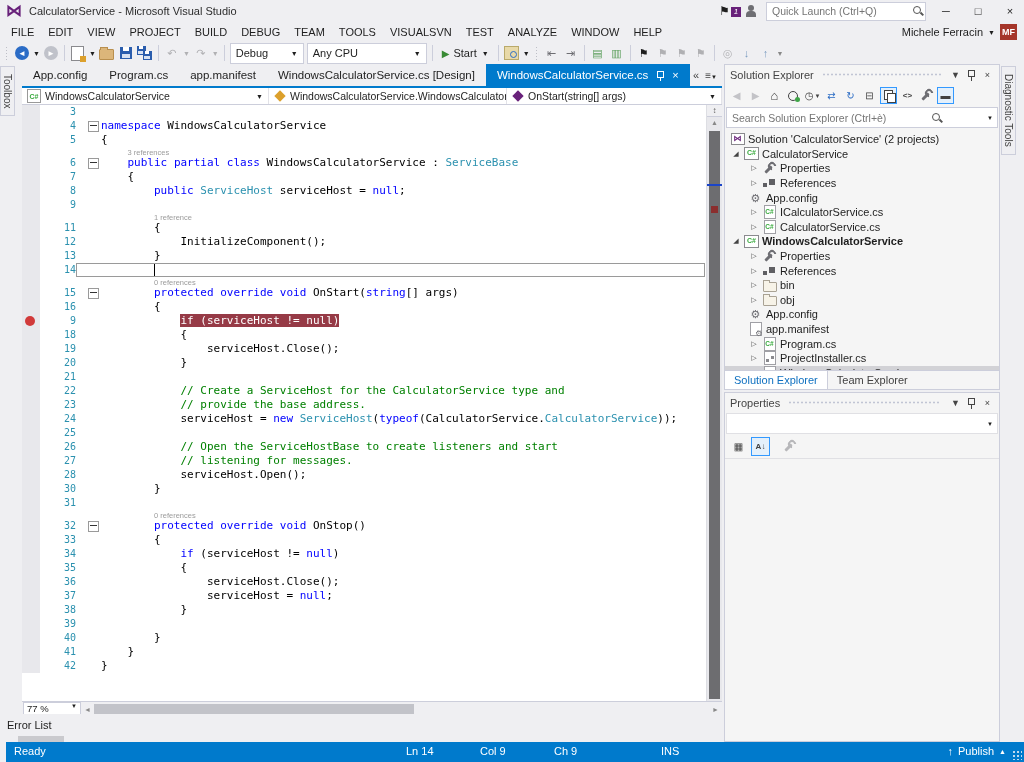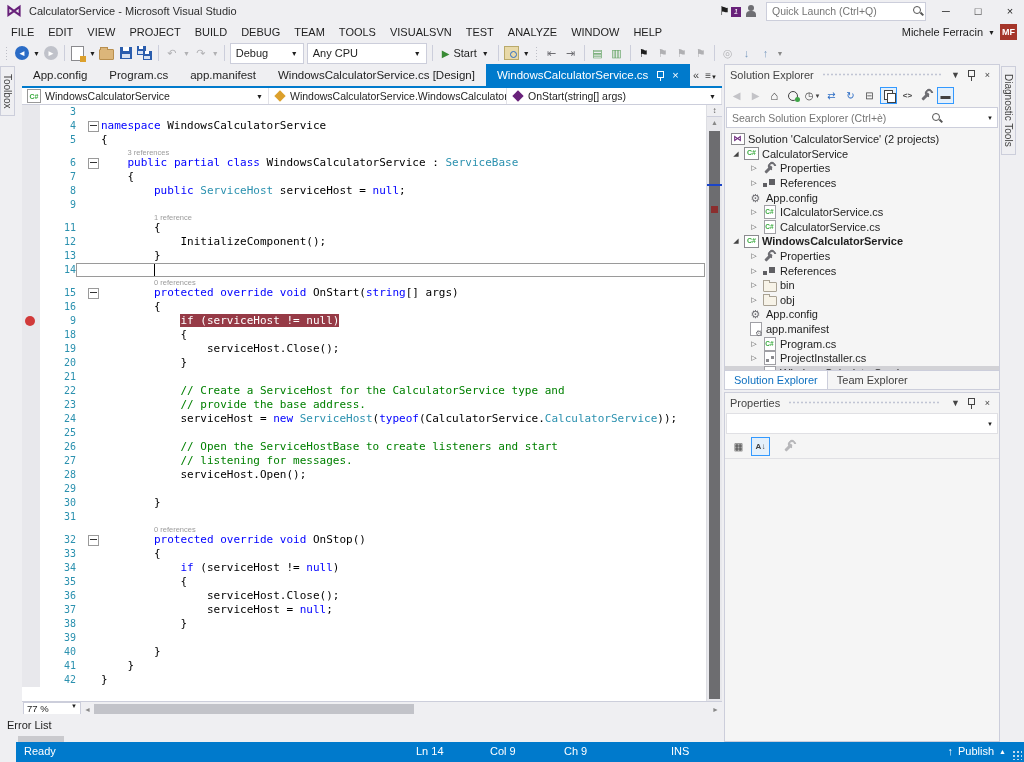--- a/index.html
+++ b/index.html
@@ -161,21 +161,21 @@
   .se-tab{padding:0 9px;display:flex;align-items:center;color:#424242;}
   .se-tab.active{background:#fff;color:#0E70C0;border-right:1px solid #CCCEDB;}
   
   .props-combo{height:19px;margin:1px 1px 0 1px;background:#fff;border:1px solid #E0E0E4;display:flex;align-items:center;justify-content:flex-end;padding-right:4px;}
   .props-toolbar{height:24px;display:flex;align-items:center;gap:3px;padding:0 4px;border-bottom:1px solid #E0E0E4;}
   .pbtn{width:19px;height:19px;display:flex;align-items:center;justify-content:center;font-size:10px;color:#424242;box-sizing:border-box;}
   .pbtn.on{border:1px solid #3399FF;background:#E4F0FB;}
   .az{font-size:8px;font-weight:bold;color:#424242;}
   .props-body{position:absolute;top:68px;left:1px;right:1px;bottom:1px;background:#F5F5F5;}
   
-  .statusbar{position:absolute;left:16px;right:0;bottom:0;height:20px;background:#007ACC;color:#fff;font-size:11px;}
+  .statusbar{position:absolute;left:6px;right:0;bottom:0;height:20px;background:#007ACC;color:#fff;font-size:11px;}
   .sb-item{position:absolute;top:3px;}
   .sb-pub{position:absolute;right:18px;top:3px;display:flex;gap:5px;align-items:center;}
   .sb-grip{position:absolute;right:2px;bottom:2px;width:10px;height:10px;background-image:radial-gradient(#BFD9EF 1px,transparent 1.2px);background-size:4px 4px;}
 </style>
 </head>
 <body>
 
 <div id="window">
 
   <div class="titlebar">
@@ -499,26 +499,20 @@
               <span class="cc"><span class="p">            </span><span class="c">// listening for messages.</span></span>
             </div>
             <div class="cl">
               <span class="g"></span>
               <span class="n">28</span>
               <span class="o"></span>
               <span class="cc"><span class="p">            serviceHost.Open();</span></span>
             </div>
             <div class="cl">
               <span class="g"></span>
-              <span class="n">29</span>
-              <span class="o"></span>
-              <span class="cc"></span>
-            </div>
-            <div class="cl">
-              <span class="g"></span>
               <span class="n">30</span>
               <span class="o"></span>
               <span class="cc"><span class="p">        }</span></span>
             </div>
             <div class="cl">
               <span class="g"></span>
               <span class="n">31</span>
               <span class="o"></span>
               <span class="cc"></span>
             </div>

